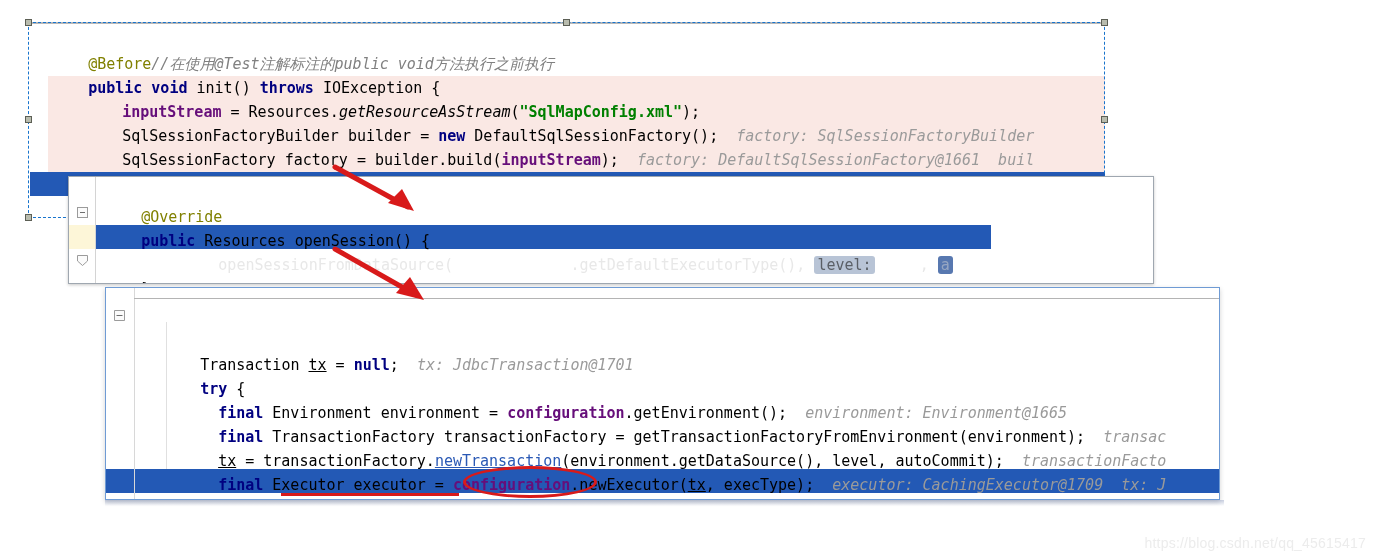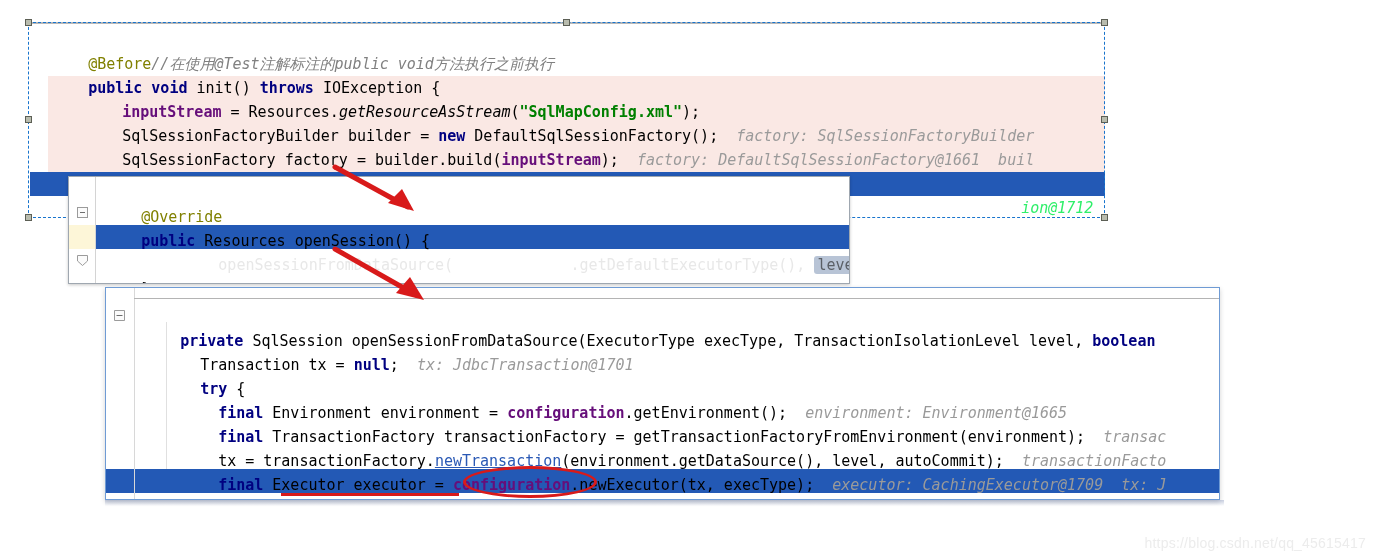--- a/index.html
+++ b/index.html
@@ -26,21 +26,21 @@
   }
   .kw      { color: #000080; font-weight: bold; }
   .field   { color: #660E7A; font-weight: bold; }
   .str     { color: #008000; font-weight: bold; }
   .cmt     { color: #808080; font-style: italic; }
   .ann     { color: #808000; }
   .stat    { color: #000000; font-style: italic; }
   .hint    { color: #9A9A9A; font-style: italic; }
   .hint-on-sel { color: #2FEF6A; font-style: italic; }
   .link    { color: #2A59B5; text-decoration: underline; }
-  .underl  { }
+  .underl  { text-decoration: underline; }
 
   
   #editor-bg {
     position: absolute;
     left: 30px; top: 22px;
     width: 1075px; height: 196px;
     background: #ffffff;
     overflow: hidden;
   }
   #editor-top-rule {
@@ -96,21 +96,21 @@
   .h-ml { left: -4px;  top: 50%;  margin-top: -4px; }
   .h-mr { right: -4px; top: 50%;  margin-top: -4px; }
   .h-bl { left: -4px;  bottom: -4px; }
   .h-bm { left: 50%;   bottom: -4px; margin-left: -4px; }
   .h-br { right: -4px; bottom: -4px; }
 
   
   #popup-mid {
     position: absolute;
     left: 68px; top: 176px;
-    width: 782px; height: 108px;
+    width: 1086px; height: 108px;
     background: #ffffff;
     border: 1px solid #9fa7b0;
     box-sizing: border-box;
     overflow: hidden;
     box-shadow: 0 1px 3px rgba(0,0,0,0.22);
   }
   #popup-mid .rail {
     position: absolute; left: 0; top: 0;
     width: 26px; height: 100%;
     background: #ffffff;
@@ -333,23 +333,20 @@
   <div class="top-rule"></div>
   <div class="vrule"></div>
   <div class="bot-sel-gutter"></div>
   <div class="bot-sel"></div>
 
   <svg class="fold-d" style="left:8px; top:22px;" viewBox="0 0 11 11">
     <path d="M0.5 0.5 H10.5 V10.5 H0.5 Z" fill="#fbfbfb" stroke="#9b9b9b"></path>
     <path d="M2.5 5.5 H8.5" stroke="#6e6e6e"></path>
   </svg>
 
-  <div class="code bline" style="top:17px;">
-    <span class="kw">private </span><span>SqlSession openSessionFromDataSource(ExecutorType execType, TransactionIsolationLevel level, </span><span class="kw">boolean</span>
-  </div>
 
   <div class="code bline" style="top:41px; left:58px;">
     <span>Transaction </span><span class="underl">tx</span><span> = </span><span class="kw">null</span><span>;  </span><span class="hint">tx: JdbcTransaction@1701</span>
   </div>
 
   <div class="code bline" style="top:65px; left:58px;">
     <span class="kw">try </span><span>{</span>
   </div>
 
   <div class="code bline" style="top:89px; left:76px;">

